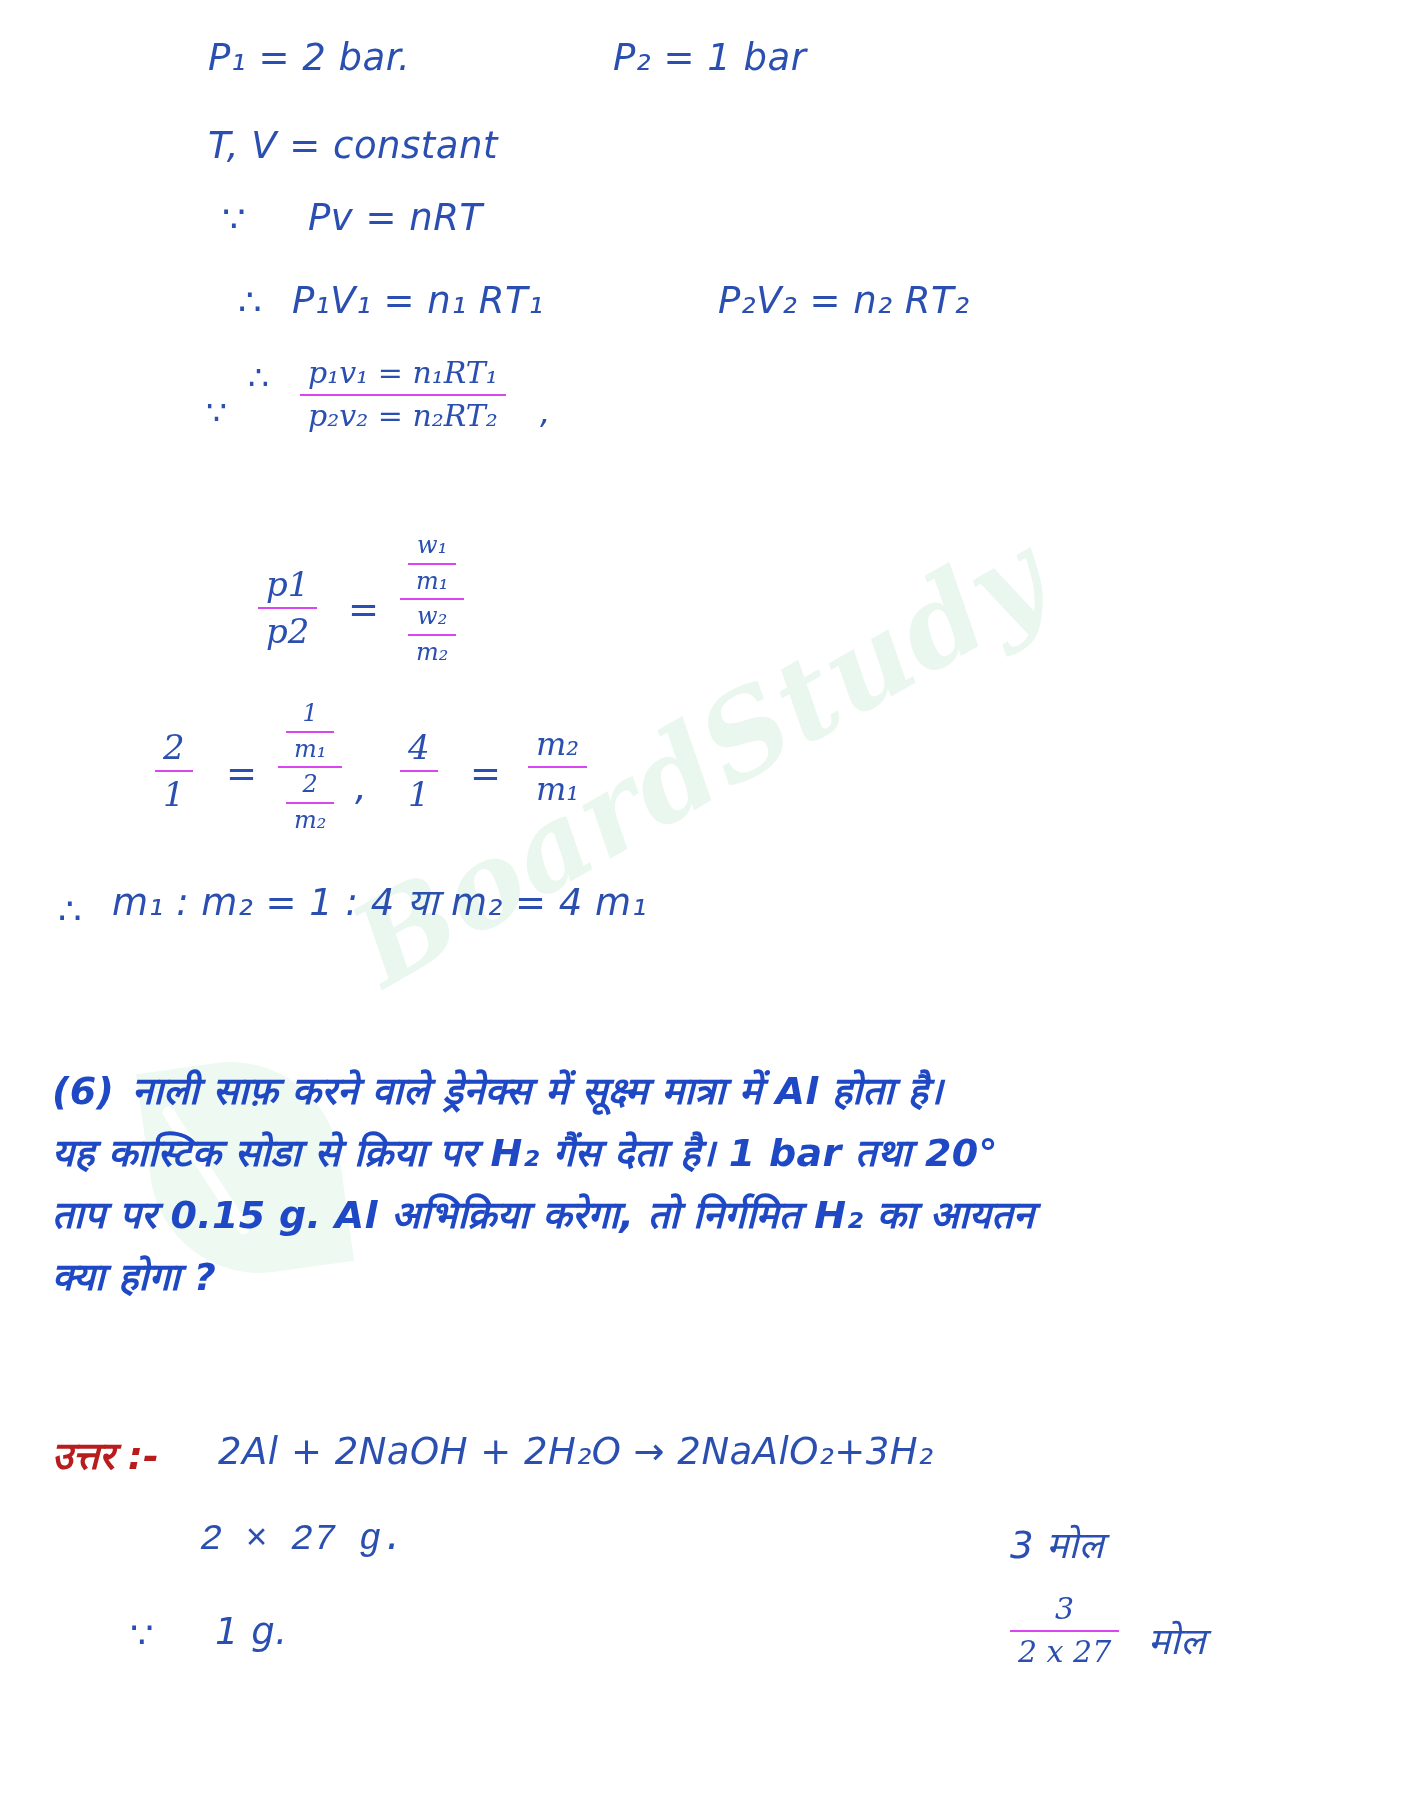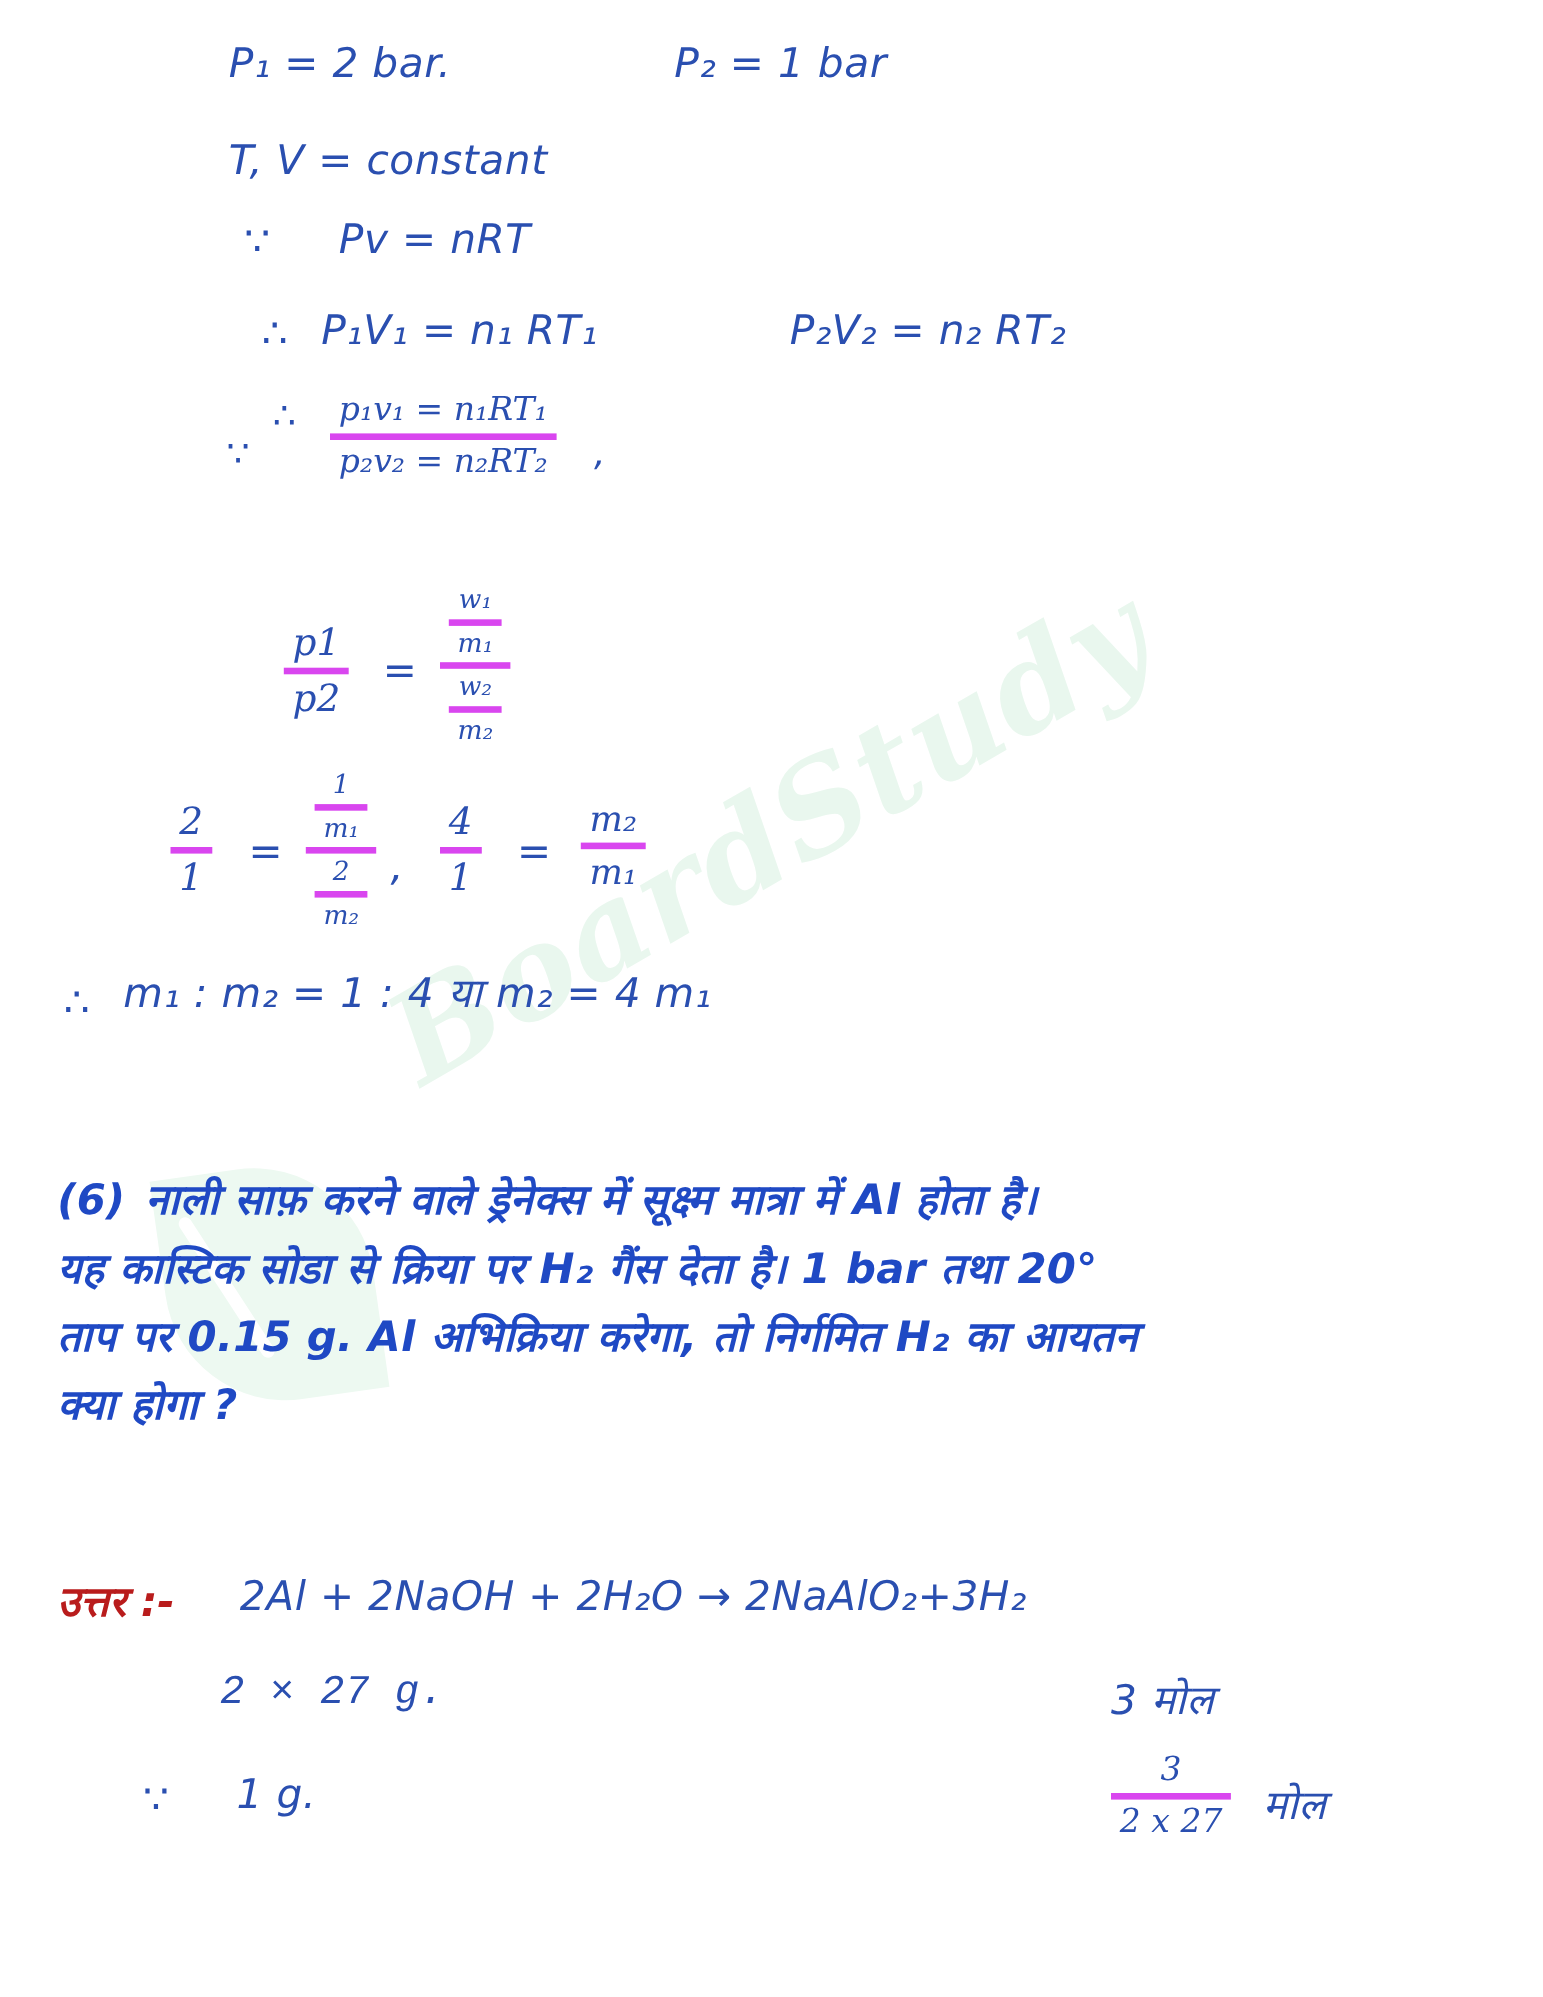--- a/index.html
+++ b/index.html
@@ -85,21 +85,21 @@
   
   .frac {
     display: inline-block;
     vertical-align: middle;
     text-align: center;
     line-height: 1.15;
   }
   .frac > .num {
     display: block;
     padding: 0 8px 3px 8px;
-    border-bottom: 6px solid #d946ef;
+    border-bottom: 2px solid #d946ef;
   }
   .frac > .den {
     display: block;
     padding: 3px 8px 0 8px;
   }
 
   .mathserif {
     font-family: "DejaVu Serif", serif;
     font-style: italic;
   }

